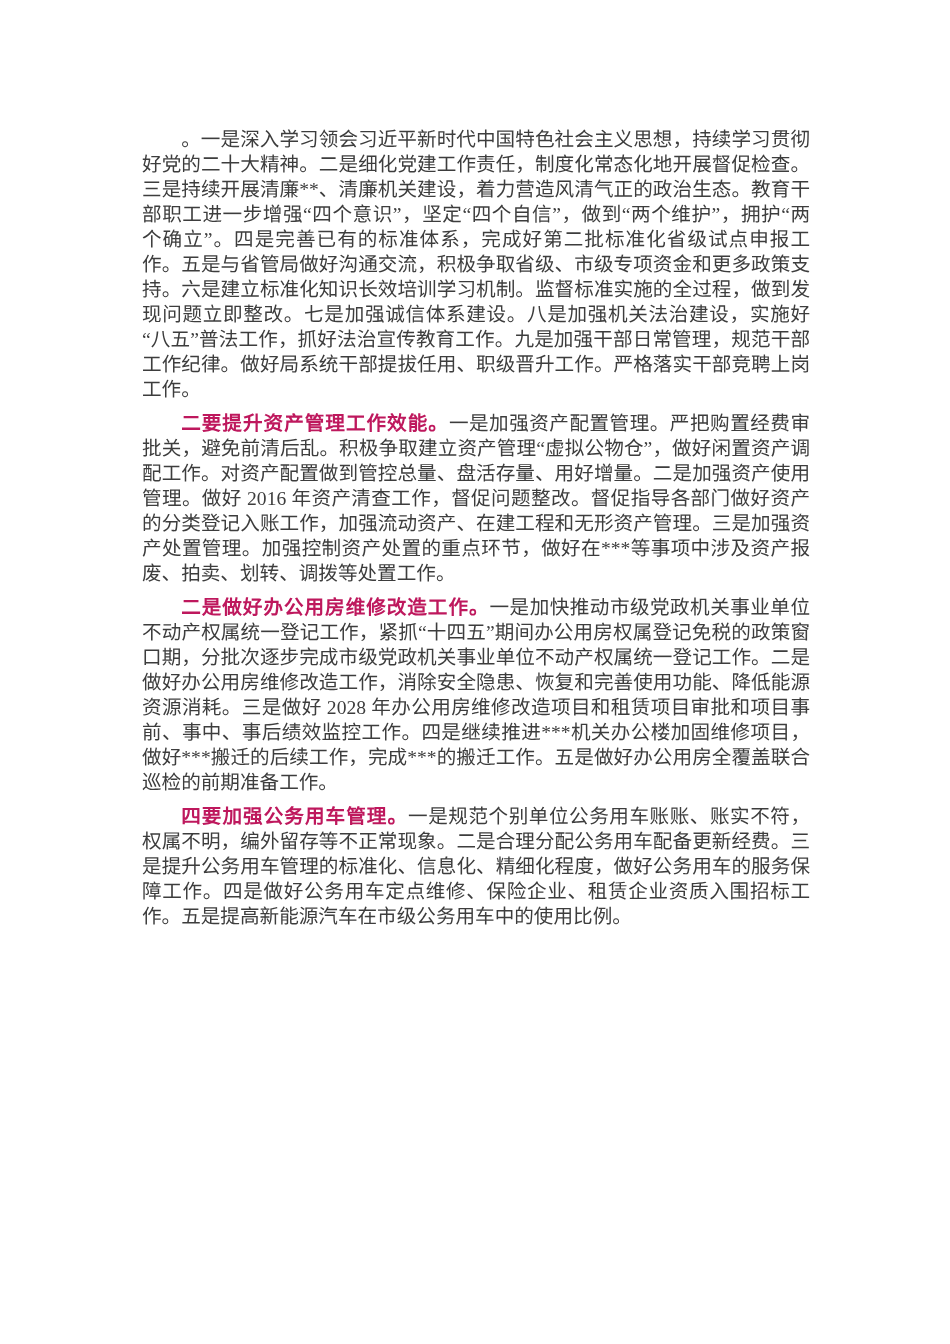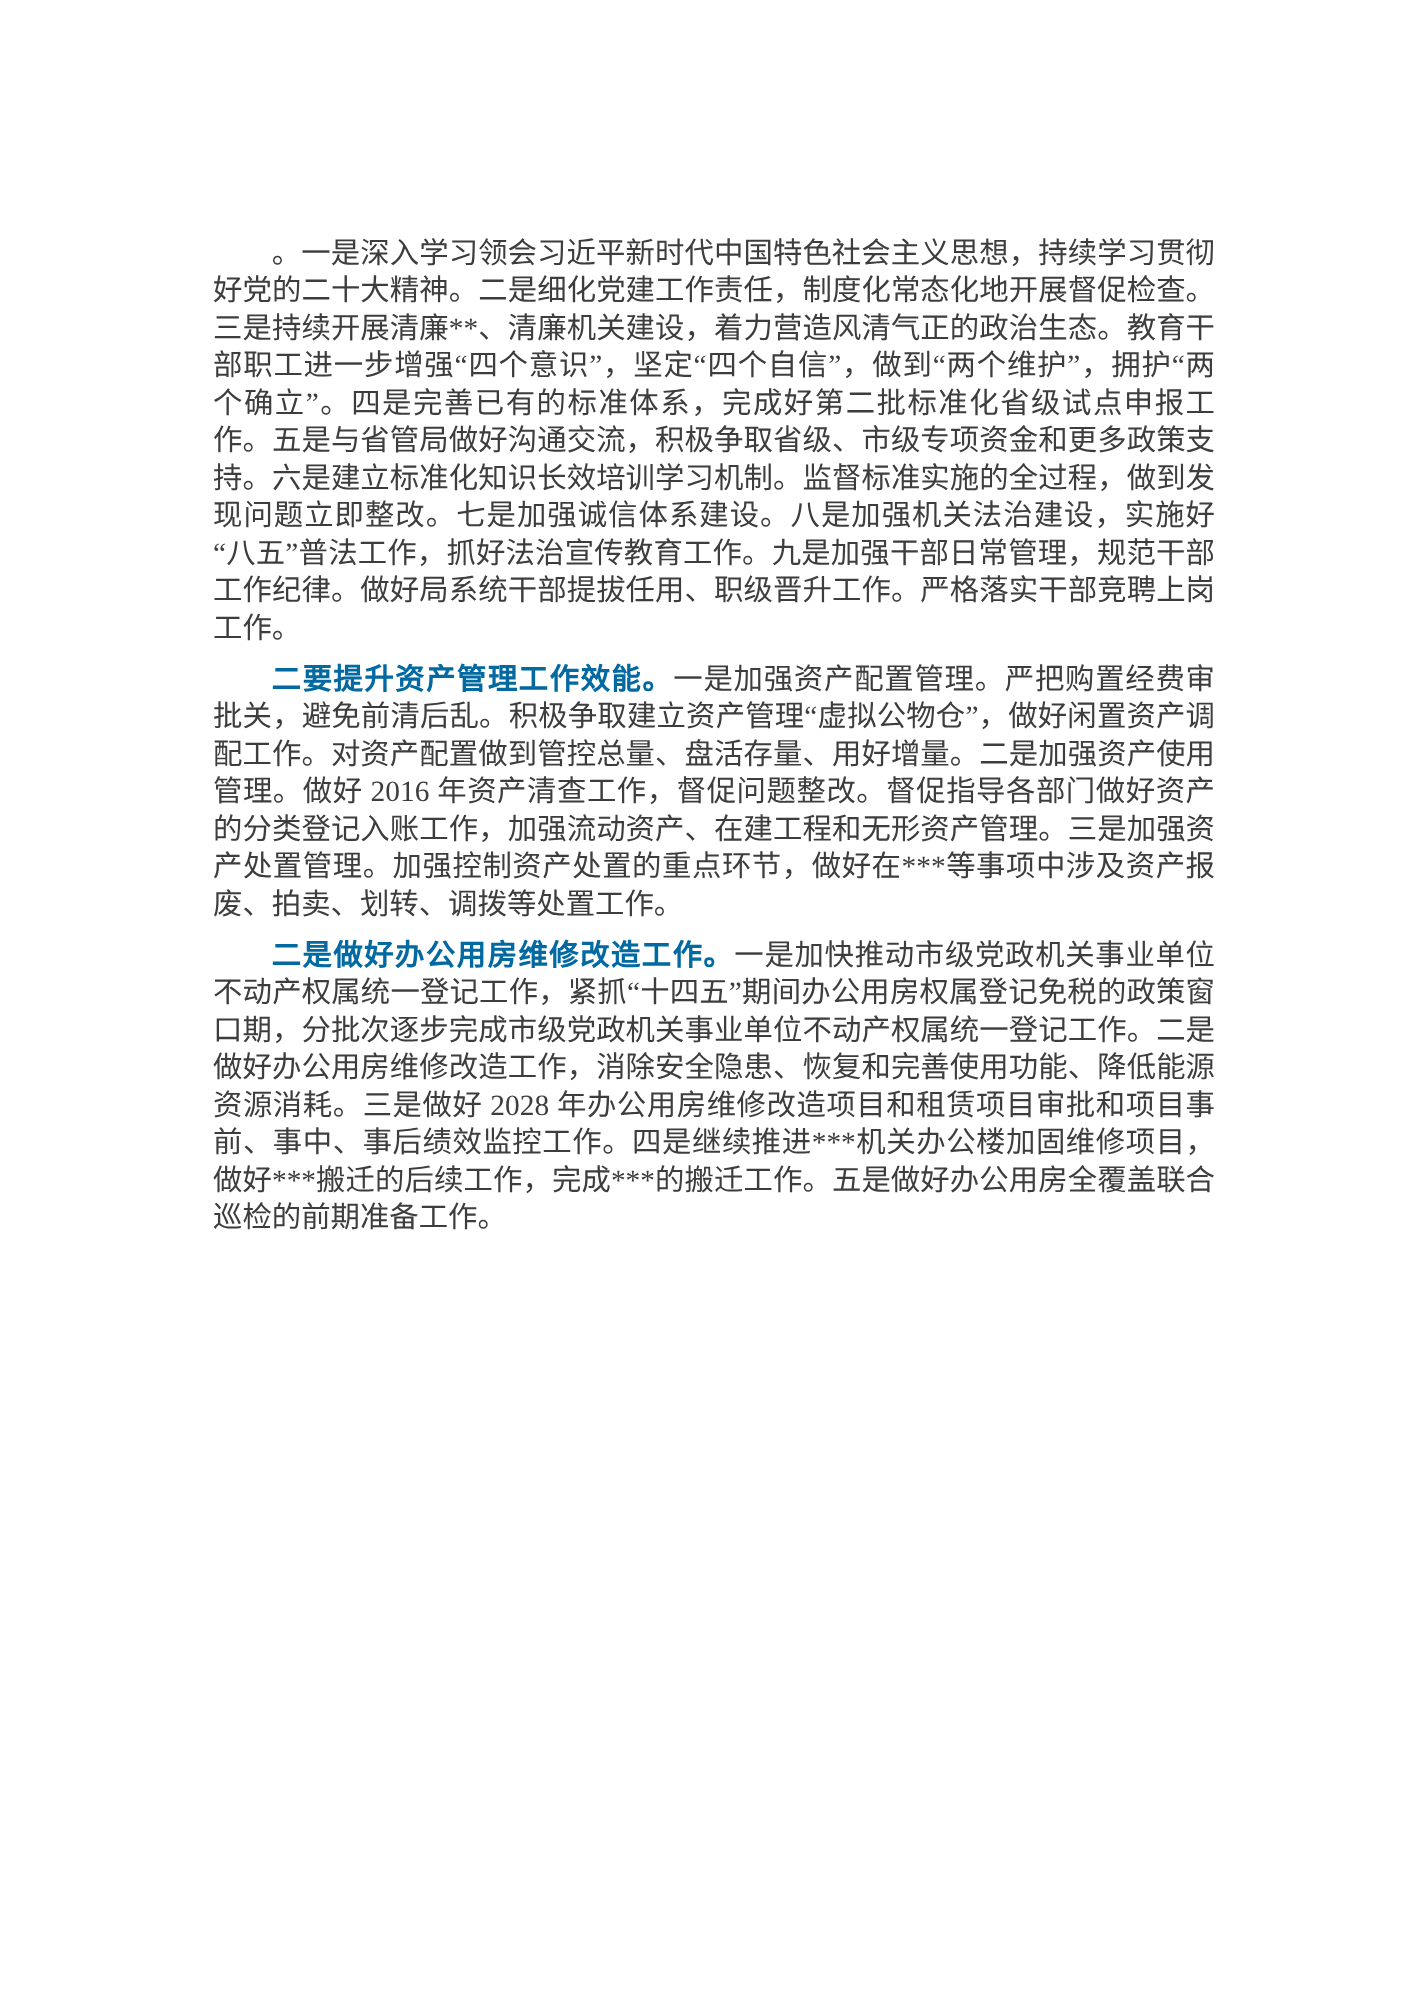--- a/index.html
+++ b/index.html
@@ -20,50 +20,50 @@
     top: 0;
     width: 950px;
     height: 1344px;
     background: #ffffff;
   }
   .doc-body {
     position: absolute;
     left: 142px;
     top: 127px;
     width: 668px;
-    margin-top: 30px;
   }
   p.para {
     margin: 0 0 9px 0;
     font-size: 19.6px;
     line-height: 25px;
     color: #3d3d3d;
     text-align: justify;
     text-indent: 2em;
     word-break: break-all;
   }
   p.para:last-child {
     margin-bottom: 0;
   }
   .lead {
     font-weight: 700;
-    color: #0369a1;
+    color: #be185d;
     font-family: "Liberation Sans", "DejaVu Sans", sans-serif;
     letter-spacing: 0.5px;
   }
 </style>
 </head>
 <body>
 
 <div class="doc-page">
   <div class="doc-body">
 
     <p class="para"><span class="lead"></span><span>。一是深入学习领会习近平新时代中国特色社会主义思想，持续学习贯彻好党的二十大精神。二是细化党建工作责任，制度化常态化地开展督促检查。三是持续开展清廉**、清廉机关建设，着力营造风清气正的政治生态。教育干部职工进一步增强“四个意识”，坚定“四个自信”，做到“两个维护”，拥护“两个确立”。四是完善已有的标准体系，完成好第二批标准化省级试点申报工作。五是与省管局做好沟通交流，积极争取省级、市级专项资金和更多政策支持。六是建立标准化知识长效培训学习机制。监督标准实施的全过程，做到发现问题立即整改。七是加强诚信体系建设。八是加强机关法治建设，实施好“八五”普法工作，抓好法治宣传教育工作。九是加强干部日常管理，规范干部工作纪律。做好局系统干部提拔任用、职级晋升工作。严格落实干部竞聘上岗工作。</span></p>
 
     <p class="para"><span class="lead">二要提升资产管理工作效能。</span><span>一是加强资产配置管理。严把购置经费审批关，避免前清后乱。积极争取建立资产管理“虚拟公物仓”，做好闲置资产调配工作。对资产配置做到管控总量、盘活存量、用好增量。二是加强资产使用管理。做好 2016 年资产清查工作，督促问题整改。督促指导各部门做好资产的分类登记入账工作，加强流动资产、在建工程和无形资产管理。三是加强资产处置管理。加强控制资产处置的重点环节，做好在***等事项中涉及资产报废、拍卖、划转、调拨等处置工作。</span></p>
 
     <p class="para"><span class="lead">二是做好办公用房维修改造工作。</span><span>一是加快推动市级党政机关事业单位不动产权属统一登记工作，紧抓“十四五”期间办公用房权属登记免税的政策窗口期，分批次逐步完成市级党政机关事业单位不动产权属统一登记工作。二是做好办公用房维修改造工作，消除安全隐患、恢复和完善使用功能、降低能源资源消耗。三是做好 2028 年办公用房维修改造项目和租赁项目审批和项目事前、事中、事后绩效监控工作。四是继续推进***机关办公楼加固维修项目，做好***搬迁的后续工作，完成***的搬迁工作。五是做好办公用房全覆盖联合巡检的前期准备工作。</span></p>
 
+    <p class="para"><span class="lead">四要加强公务用车管理。</span><span>一是规范个别单位公务用车账账、账实不符，权属不明，编外留存等不正常现象。二是合理分配公务用车配备更新经费。三是提升公务用车管理的标准化、信息化、精细化程度，做好公务用车的服务保障工作。四是做好公务用车定点维修、保险企业、租赁企业资质入围招标工作。五是提高新能源汽车在市级公务用车中的使用比例。</span></p>
 
 
 
   </div>
 </div>
 
 </body></html>

